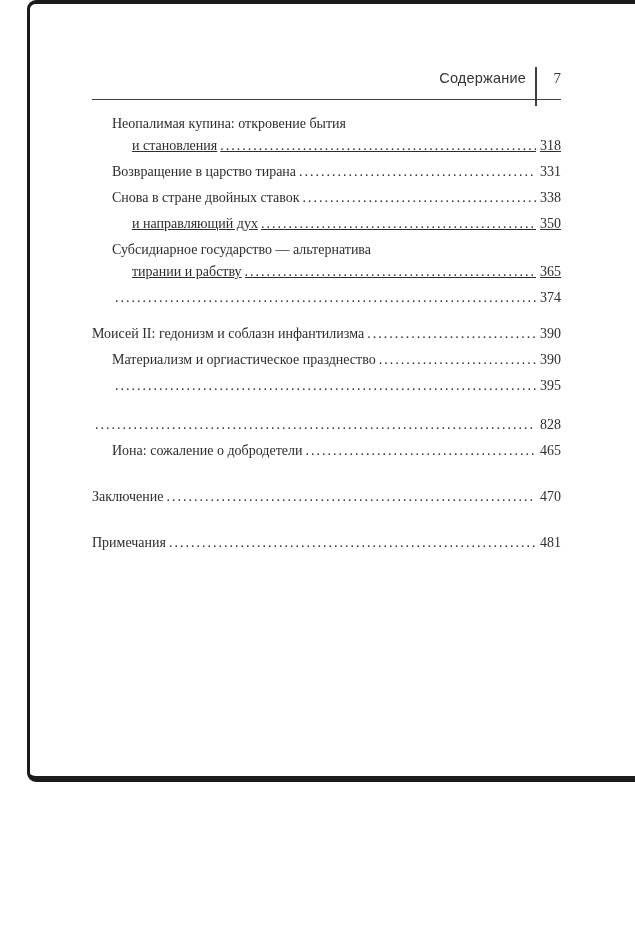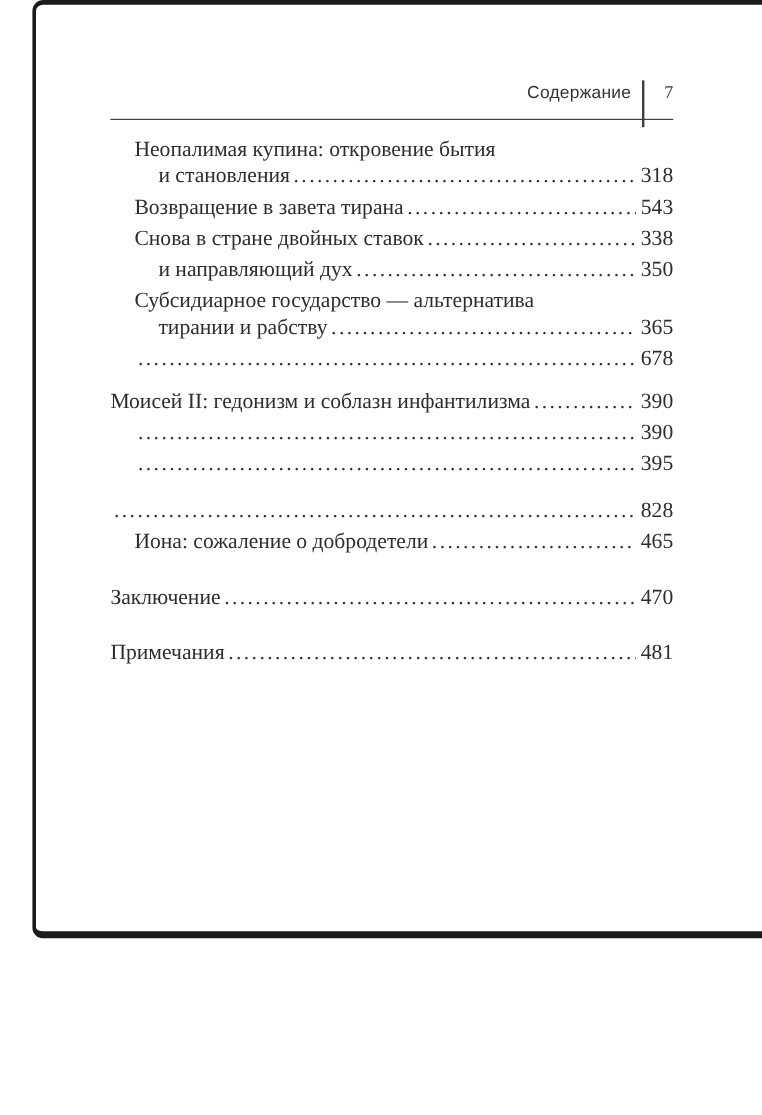--- a/index.html
+++ b/index.html
@@ -67,25 +67,25 @@
   .toc-group + .toc-group { margin-top: 14px; }
   .toc-group:nth-of-type(3) { margin-top: 17px; }
   .toc-group:nth-of-type(4) { margin-top: 24px; }
   .toc-group:nth-of-type(5) { margin-top: 24px; }
 
   .toc-entry { margin-bottom: 4px; }
   .toc-line {
     display: flex;
     align-items: center;
     line-height: 22px;
-    font-size: 18px;
+    font-size: 14px;
     white-space: nowrap;
   }
   .toc-entry.sub .toc-line { padding-left: 20px; }
-  .toc-entry .toc-line.cont { padding-left: 20px; }
+  .toc-entry .toc-line.cont { padding-left: 20px; text-decoration: underline; }
   .toc-entry.sub .toc-line.cont { padding-left: 40px; }
   .toc-entry.chapter .entry-title { font-weight: normal; }
 
   .entry-title { flex: none; }
   .dot-leader {
     flex: 1 1 auto;
     overflow: hidden;
     margin-left: 3px;
     min-width: 12px;
     color: #2d2d2d;
@@ -119,23 +119,23 @@
               <span class="entry-title">Неопалимая купина: откровение бытия</span>
             </div>
             <div class="toc-line cont">
               <span class="entry-title">и становления</span>
               <span class="dot-leader"></span>
               <span class="page-number">318</span>
             </div>
           </div>
           <div class="toc-entry sub">
             <div class="toc-line">
-              <span class="entry-title">Возвращение в завета тирана</span>
-              <span class="dot-leader"></span>
-              <span class="page-number">543</span>
+              <span class="entry-title">Возвращение в царство тирана</span>
+              <span class="dot-leader"></span>
+              <span class="page-number">331</span>
             </div>
           </div>
           <div class="toc-entry sub">
             <div class="toc-line">
               <span class="entry-title">Снова в стране двойных ставок</span>
               <span class="dot-leader"></span>
               <span class="page-number">338</span>
             </div>
           </div>
           <div class="toc-entry sub">
@@ -151,34 +151,35 @@
             </div>
             <div class="toc-line cont">
               <span class="entry-title">тирании и рабству</span>
               <span class="dot-leader"></span>
               <span class="page-number">365</span>
             </div>
           </div>
           <div class="toc-entry sub">
             <div class="toc-line">
               <span class="dot-leader"></span>
-              <span class="page-number">678</span>
+              <span class="page-number">374</span>
             </div>
           </div>
         </div>
         <div class="toc-group">
           <div class="toc-entry chapter">
             <div class="toc-line">
               <span class="entry-title">Моисей II: гедонизм и соблазн инфантилизма</span>
               <span class="dot-leader"></span>
               <span class="page-number">390</span>
             </div>
           </div>
           <div class="toc-entry sub">
             <div class="toc-line">
+              <span class="entry-title">Материализм и оргиастическое празднество</span>
               <span class="dot-leader"></span>
               <span class="page-number">390</span>
             </div>
           </div>
           <div class="toc-entry sub">
             <div class="toc-line">
               <span class="dot-leader"></span>
               <span class="page-number">395</span>
             </div>
           </div>

